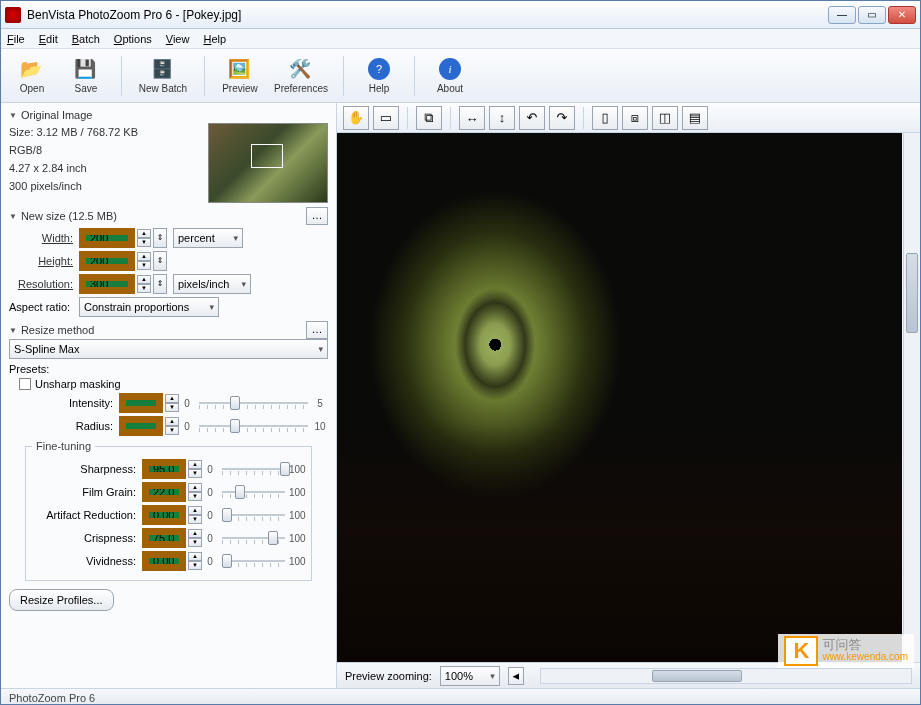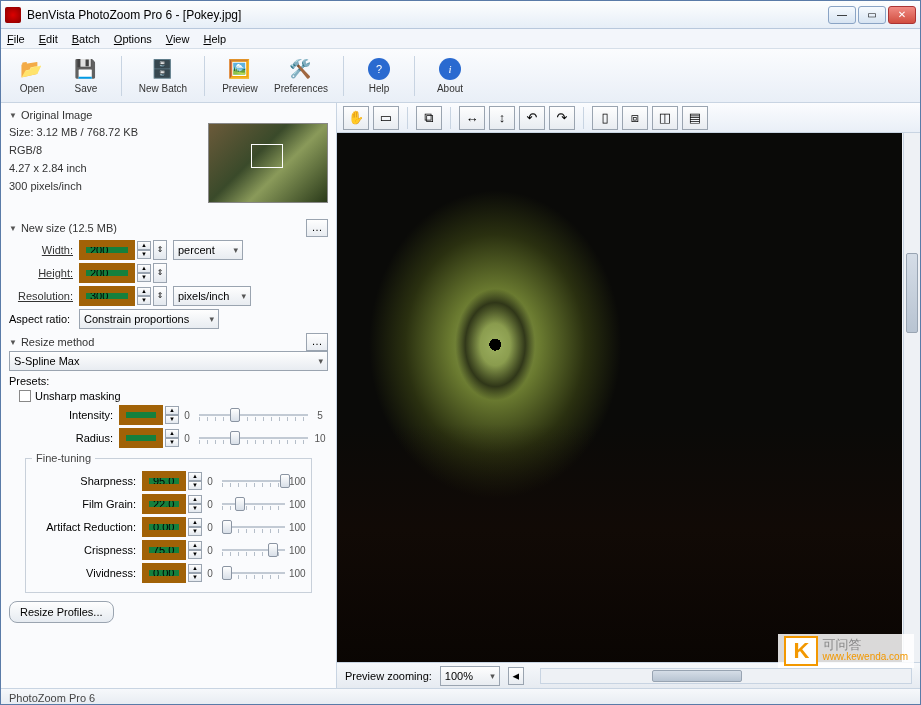--- a/index.html
+++ b/index.html
@@ -146,21 +146,21 @@
     <div class="orig-row">
       <div class="orig-info">
         <div>Size: 3.12 MB / 768.72 KB</div>
         <div>RGB/8</div>
         <div>4.27 x 2.84 inch</div>
         <div>300 pixels/inch</div>
       </div>
       <div class="thumb"></div>
     </div>
 
-    <div style="display:flex;align-items:center;margin-top:16px">
+    <div style="display:flex;align-items:center;margin-top:4px">
       <div class="section-hdr" style="flex:1">New size (12.5 MB)</div>
       <div class="dots">…</div>
     </div>
 
     <div class="row">
       <div class="lbl-right">Width:</div>
       <input class="num" value="200" style="">
       <div class="spin">
           <div>▲</div>
           <div>▼</div>

